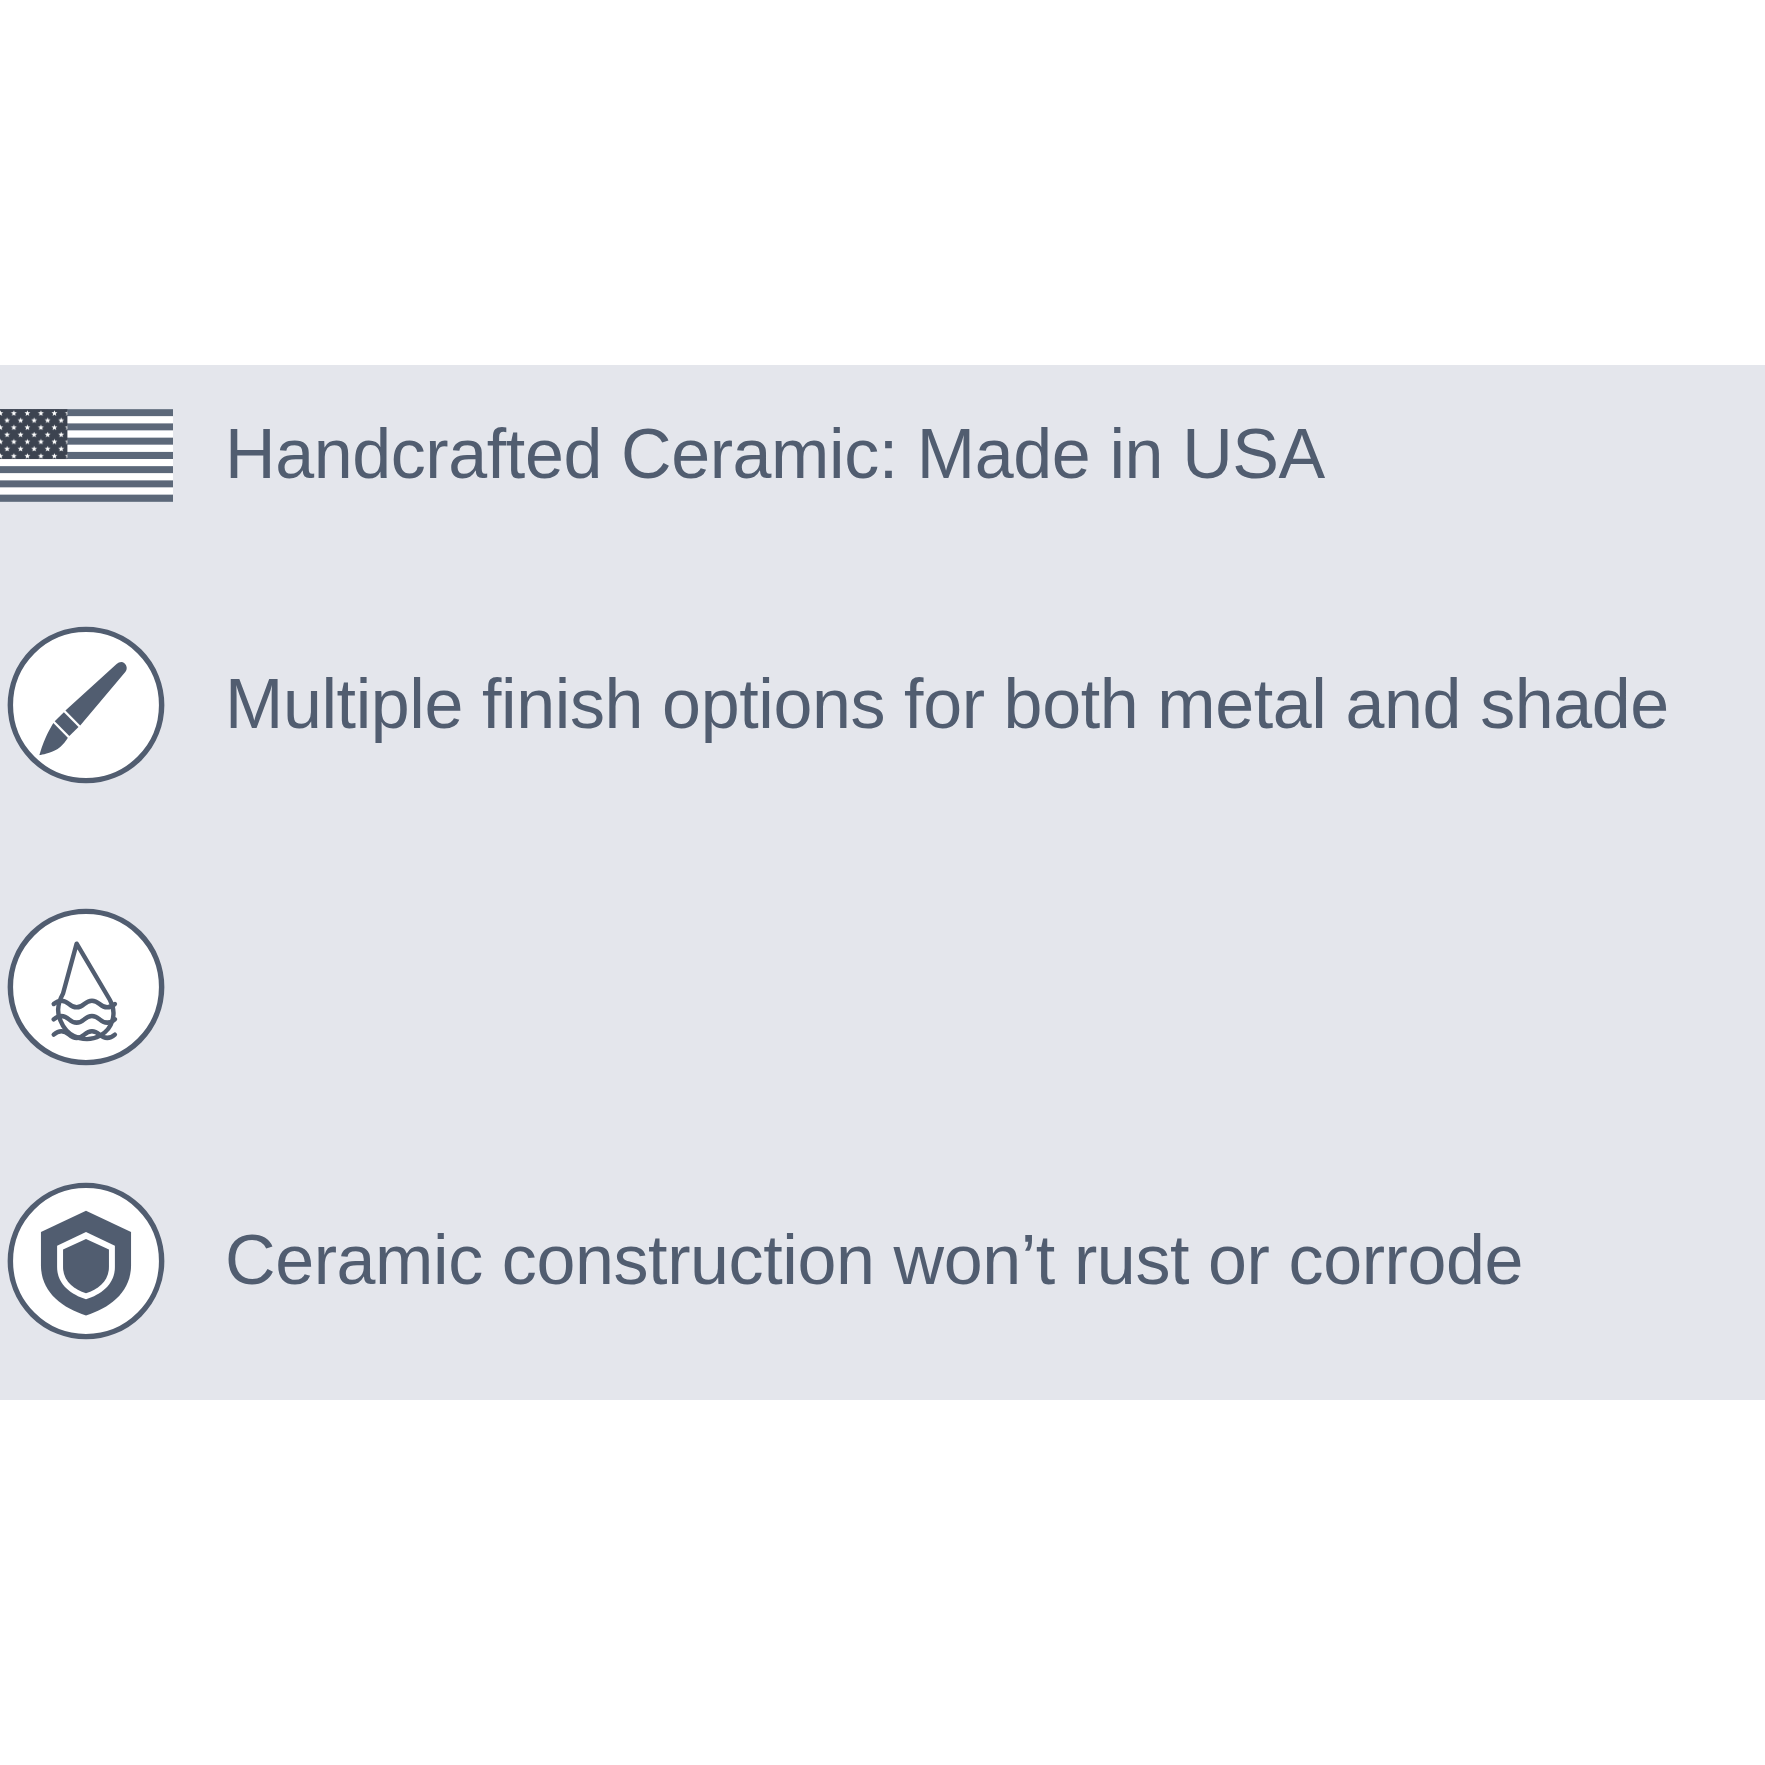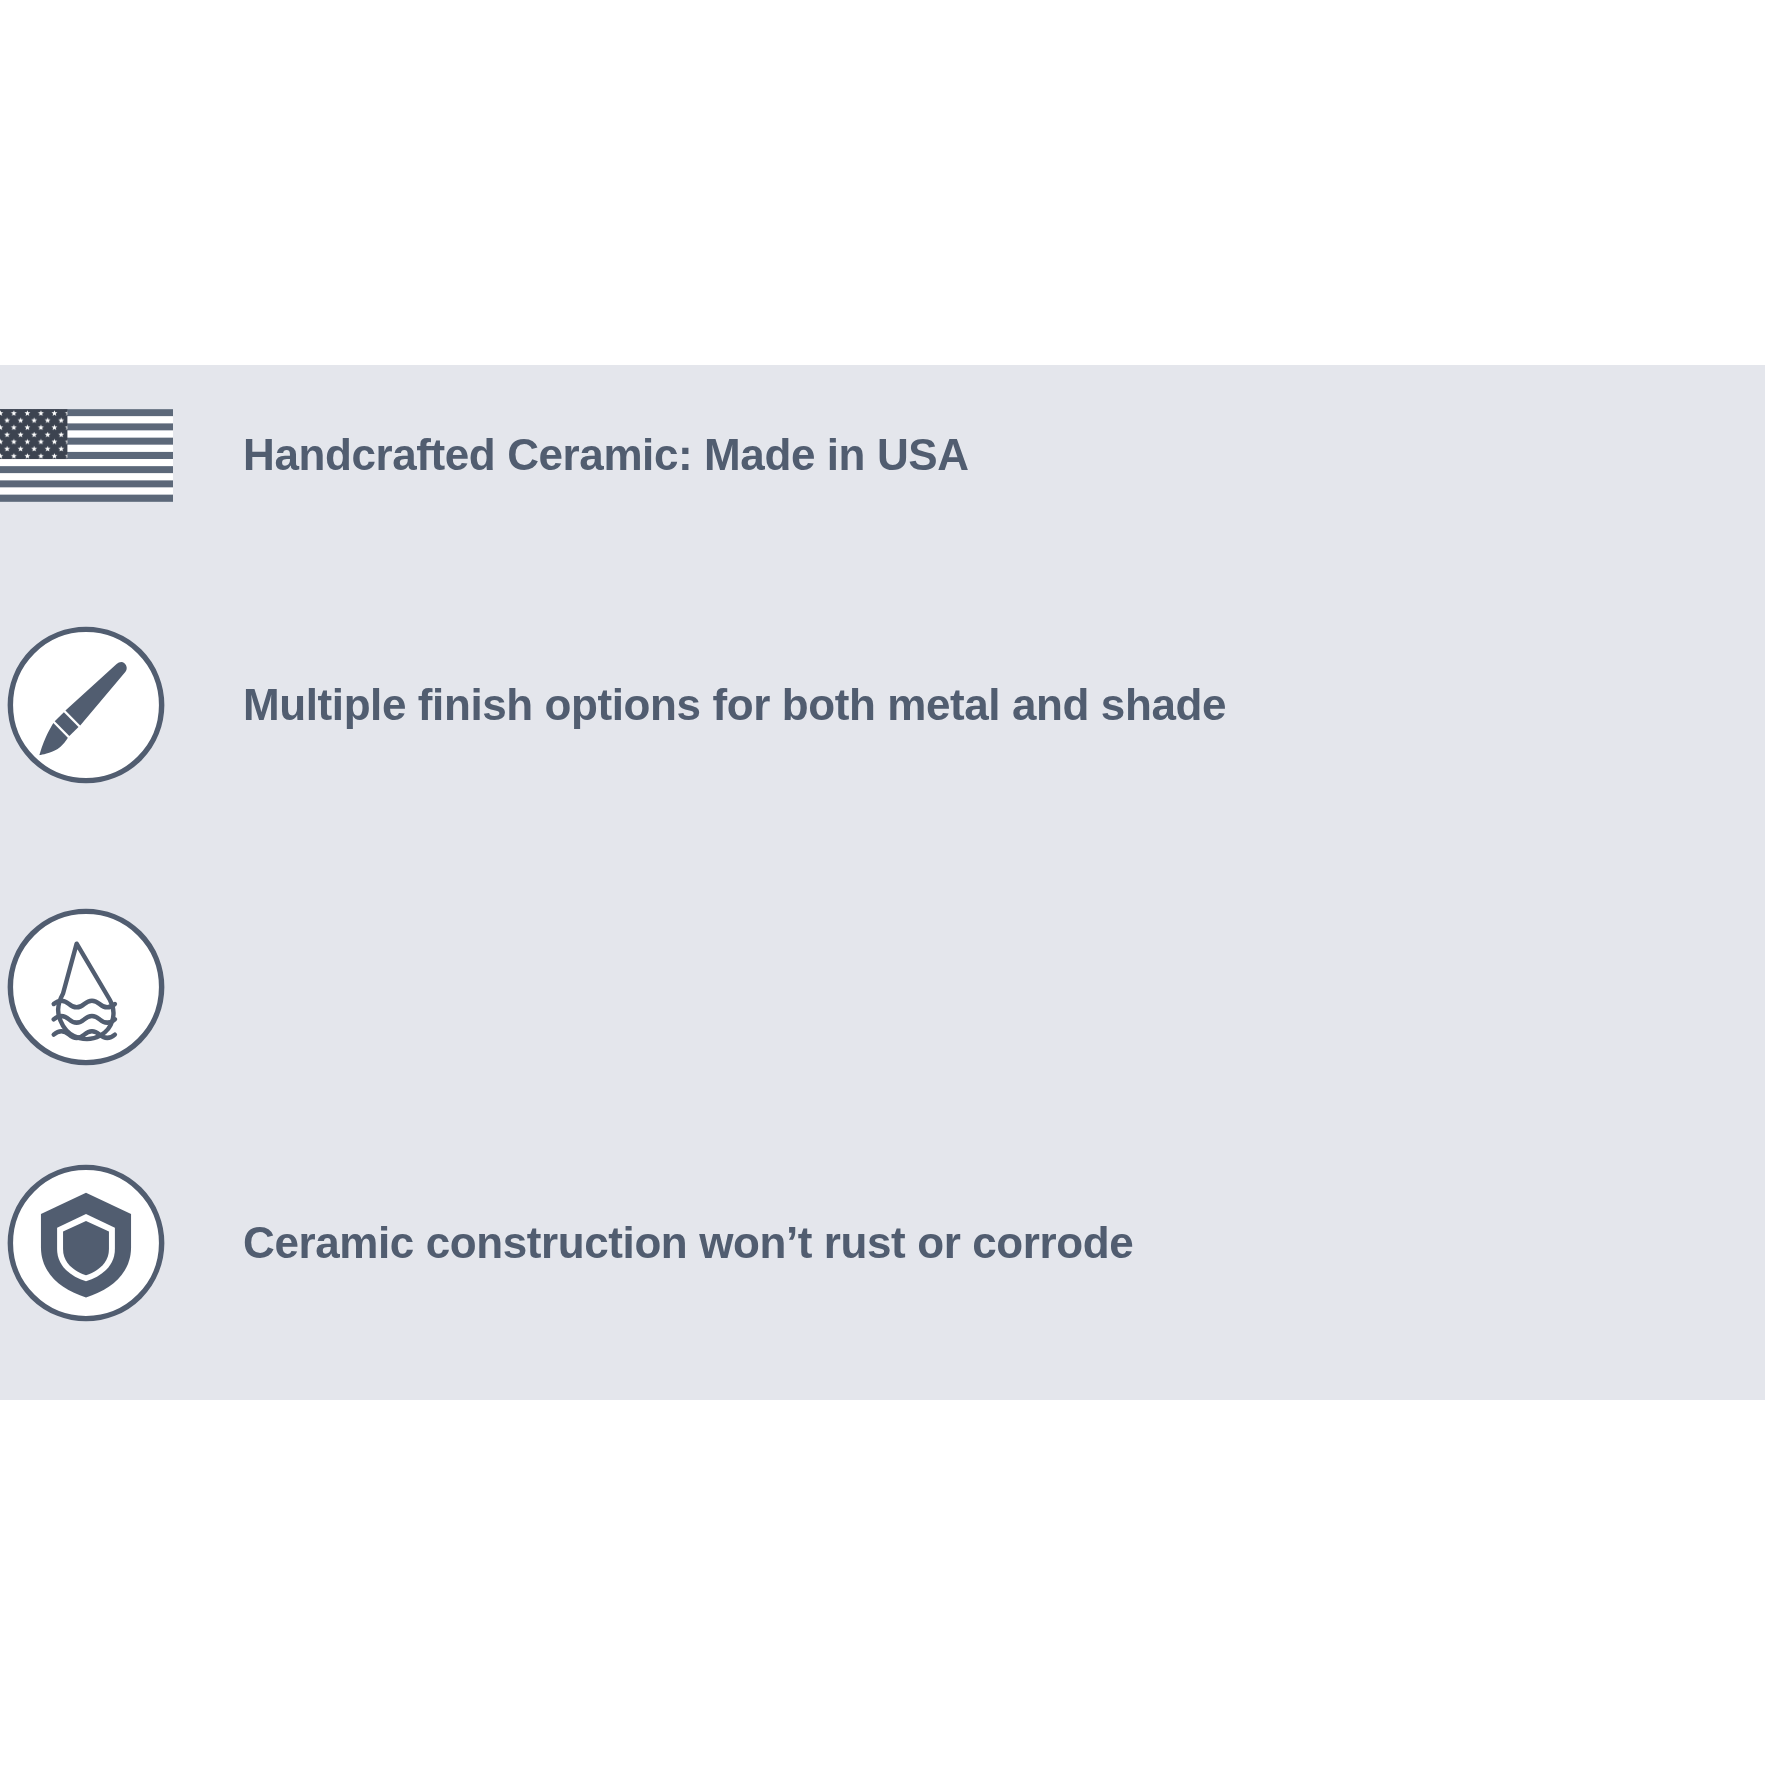--- a/index.html
+++ b/index.html
@@ -36,42 +36,42 @@
     position:absolute;
     left:0;
     width:1765px;
     height:180px;
     display:flex;
     align-items:center;
   }
   .row-0 { top:0px;   }
   .row-1 { top:250px; }
   .row-2 { top:532px; }
-  .row-3 { top:788px; }
+  .row-3 { top:806px; }
 
   .icon-slot {
     position:relative;
     flex:0 0 175px;
     width:175px;
     height:180px;
     display:flex;
     align-items:center;
     justify-content:center;
     margin-left:-2px;
   }
 
   .feature-text {
     flex:1 1 auto;
-    margin-left:70px;
-    font-size:44px;
+    margin-left:52px;
+    font-size:70px;
     line-height:1.05;
     color:#515d70;
     letter-spacing:-0.4px;
     white-space:nowrap;
-    font-weight:700;
+    font-weight:400;
   }
 
   
   .flag-icon {
     display:block;
     width:176px;
     height:93px;
     margin-left:-1px;
   }
 

